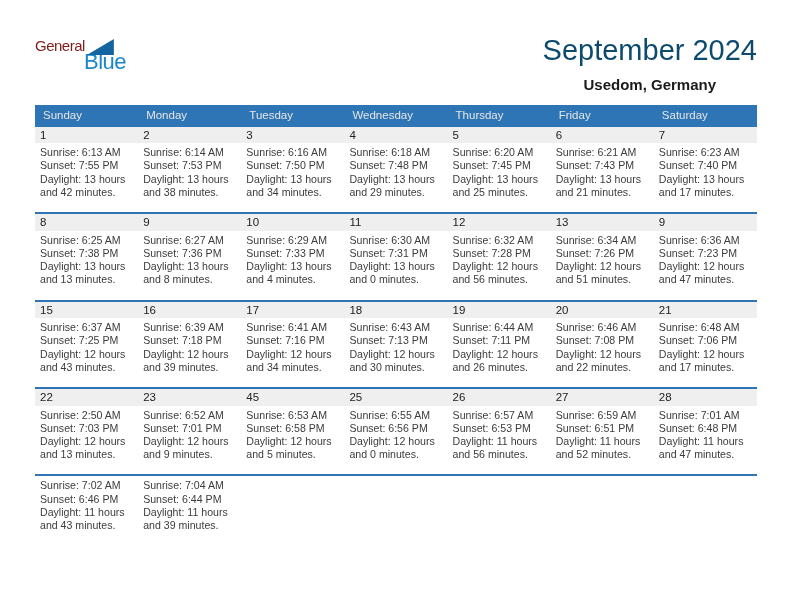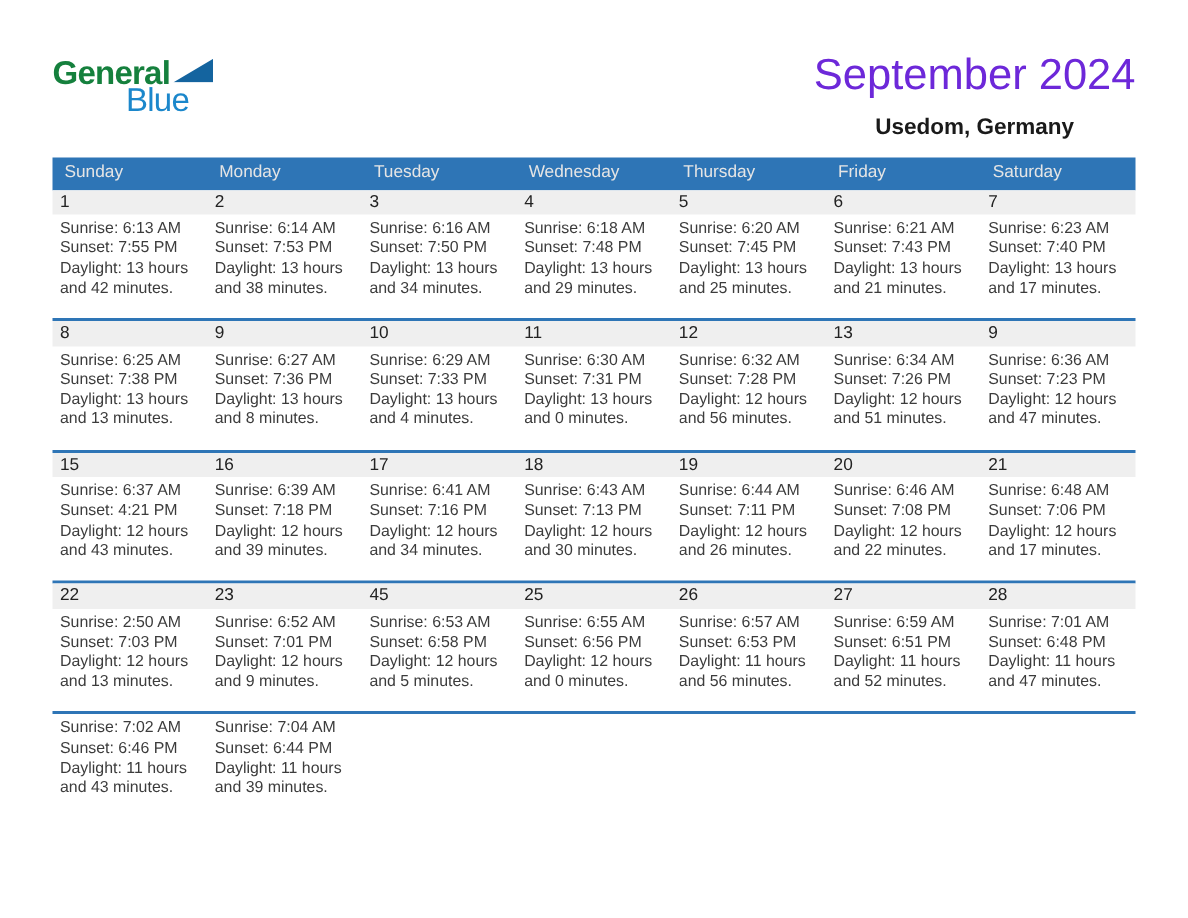--- a/index.html
+++ b/index.html
@@ -18,33 +18,33 @@
     width:792px;height:612px;
     background:#ffffff;
     font-family:"Liberation Sans", sans-serif;
     overflow:hidden;
   }
   
   .topbar{position:absolute;left:35px;right:35px;top:34px;height:66px;}
   .logo{position:absolute;left:0;top:4px;line-height:1;}
   .logo-line1{display:flex;align-items:flex-start;}
   .logo-general{
-    font-size:22px;color:#15803d;letter-spacing:-0.5px;font-weight:700;
+    font-size:15px;color:#7f1d1d;letter-spacing:-0.5px;font-weight:400;
   }
   .logo-triangle{
     display:inline-block;width:27px;height:16px;margin-left:2px;margin-top:1px;
     background:var(--logo-triangle);
     clip-path:polygon(0 100%,100% 0,100% 100%);
   }
   .logo-blue{
     font-size:22px;color:var(--logo-blue);letter-spacing:-0.5px;
     margin-left:49px;margin-top:-4px;font-weight:400;
   }
   .titles{position:absolute;right:0;top:0;text-align:right;}
-  .month-title{font-size:29px;color:#6d28d9;font-weight:400;line-height:1.15;}
+  .month-title{font-size:29px;color:#0c4a6e;font-weight:400;line-height:1.15;}
   .location-subtitle{font-size:15px;color:#1a1a1a;font-weight:700;margin-top:9px;text-align:center;}
   
   .calendar{position:absolute;left:35px;top:105px;width:722px;}
   .weekday-row{
     display:grid;grid-template-columns:repeat(7,1fr);
     background:var(--header-bg);color:#e5e5e5;
   }
   .weekday-cell{
     font-size:11.5px;font-weight:400;padding:4px 0 5px 8px;line-height:1.1;
   }
@@ -209,21 +209,21 @@
             <div class="numcell">16</div>
             <div class="numcell">17</div>
             <div class="numcell">18</div>
             <div class="numcell">19</div>
             <div class="numcell">20</div>
             <div class="numcell">21</div>
           </div>
           <div class="textrow">
             <div class="txtcell">
               <div class="detail-line">Sunrise: 6:37 AM</div>
-              <div class="detail-line">Sunset: 4:21 PM</div>
+              <div class="detail-line">Sunset: 7:25 PM</div>
               <div class="detail-line">Daylight: 12 hours</div>
               <div class="detail-line">and 43 minutes.</div>
             </div>
             <div class="txtcell">
               <div class="detail-line">Sunrise: 6:39 AM</div>
               <div class="detail-line">Sunset: 7:18 PM</div>
               <div class="detail-line">Daylight: 12 hours</div>
               <div class="detail-line">and 39 minutes.</div>
             </div>
             <div class="txtcell">

